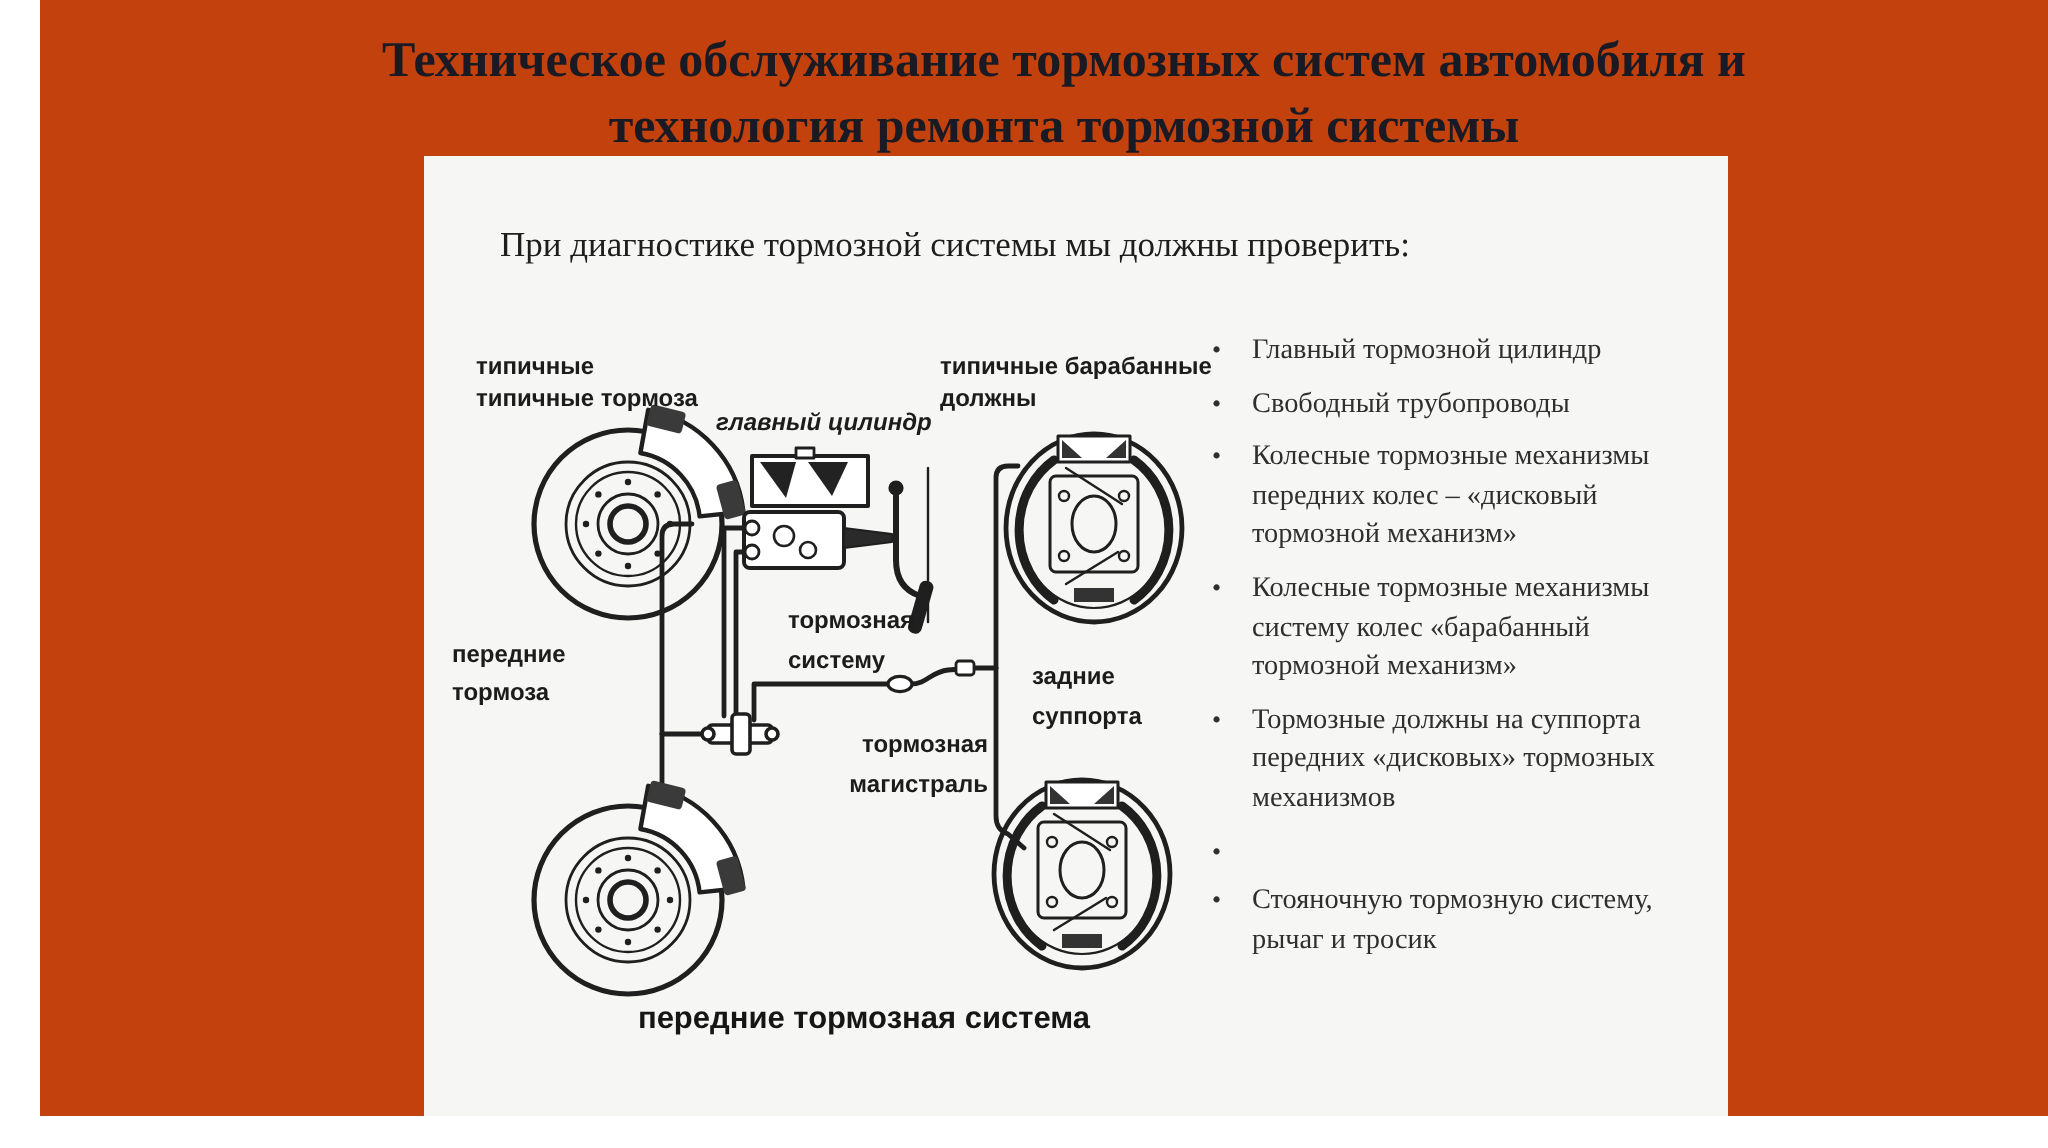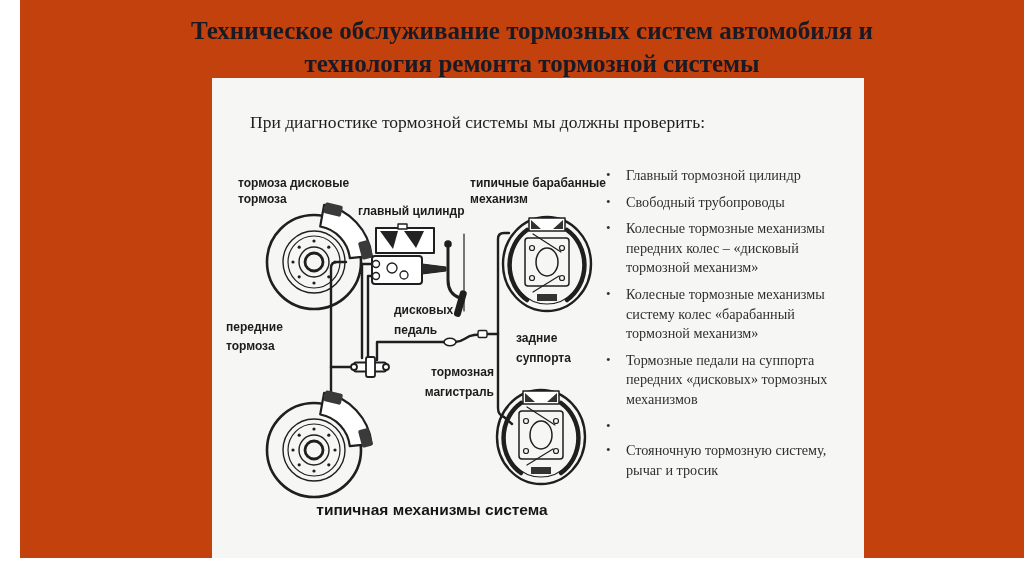--- a/index.html
+++ b/index.html
@@ -5,21 +5,21 @@
   html,body{margin:0;padding:0;background:#ffffff;}
   .stage{position:relative;width:1024px;height:558px;background:#c2410c;overflow:hidden;
          font-family:"Liberation Serif", serif;color:#1f1f1f;margin-left:20px;}
   .title{position:absolute;top:14px;left:0;right:0;margin:0 auto;max-width:780px;
          text-align:center;font-weight:bold;font-size:25px;line-height:1.32;color:#1a1a24;}
   .panel{position:absolute;left:192px;top:78px;width:652px;height:492px;background:#f6f6f4;}
   .heading{position:absolute;left:38px;top:34px;width:580px;font-size:17.5px;color:#1e1e1e;}
   .diagram-svg{position:absolute;left:0;top:0;width:652px;height:492px;}
   .dlabel{position:absolute;font-family:"Liberation Sans", sans-serif;font-weight:bold;
           font-size:12px;line-height:1.3;color:#1c1c1c;}
-  .nowrap{white-space:nowrap;}
+  .nowrap{white-space:nowrap;font-style:italic;}
   .caption{position:absolute;left:60px;top:423px;width:320px;text-align:center;
            font-family:"Liberation Sans", sans-serif;font-weight:bold;font-size:15.5px;color:#161616;}
   .checklist{position:absolute;left:394px;top:88px;width:232px;margin:0;padding:0;list-style:none;}
   .checklist li{display:flex;margin:0 0 7px 0;font-size:14.2px;line-height:1.38;color:#2f2f2f;}
   .checklist .blt{width:20px;flex:0 0 20px;font-size:13px;color:#2f2f2f;}
   svg{display:block;}
 </style>
 </head>
 <body>
 
@@ -117,50 +117,50 @@
 
       <g stroke="#1f1f1f" fill="none">
         <path d="M210,186 L234,189 L234,193 L210,196 Z" fill="#2a2a2a" stroke-width="1"></path>
         <path d="M252,156 V233" stroke-width="1.2"></path>
         <circle cx="236" cy="166" r="3.8" fill="#1f1f1f" stroke="none"></circle>
         <path d="M236,170 V202 Q236,216 248,220" stroke-width="3"></path>
         <rect x="245" y="212" width="7" height="27" rx="3" fill="#1f1f1f" stroke="none" transform="rotate(16 248 225)"></rect>
       </g>
     </svg>
 
-    <div class="dlabel" style="left:26px;top:98px;width:118px;">тормоза дисковые тормоза</div>
+    <div class="dlabel" style="left:26px;top:98px;width:118px;">типичные типичные тормоза</div>
     <div class="dlabel nowrap" style="left:146px;top:126px;">главный цилиндр</div>
-    <div class="dlabel" style="left:258px;top:98px;width:150px;">типичные барабанные механизм</div>
+    <div class="dlabel" style="left:258px;top:98px;width:150px;">типичные барабанные должны</div>
     <div class="dlabel" style="left:14px;top:240px;width:80px;line-height:1.6;">передние тормоза</div>
-    <div class="dlabel" style="left:182px;top:222px;width:88px;line-height:1.7;">дисковых педаль</div>
+    <div class="dlabel" style="left:182px;top:222px;width:88px;line-height:1.7;">тормозная систему</div>
     <div class="dlabel" style="left:182px;top:284px;width:100px;line-height:1.7;text-align:right;">тормозная магистраль</div>
     <div class="dlabel" style="left:304px;top:250px;width:70px;line-height:1.7;">задние суппорта</div>
 
-    <div class="caption">типичная механизмы система</div>
+    <div class="caption">передние тормозная система</div>
 
     <ul class="checklist">
       <li>
         <span class="blt">•</span>
         <span>Главный тормозной цилиндр</span>
         </li>
       <li>
         <span class="blt">•</span>
         <span>Свободный трубопроводы</span>
         </li>
       <li>
         <span class="blt">•</span>
         <span>Колесные тормозные механизмы передних колес – «дисковый тормозной механизм»</span>
         </li>
       <li>
         <span class="blt">•</span>
         <span>Колесные тормозные механизмы систему колес «барабанный тормозной механизм»</span>
         </li>
       <li>
         <span class="blt">•</span>
-        <span>Тормозные педали на суппорта передних «дисковых» тормозных механизмов</span>
+        <span>Тормозные должны на суппорта передних «дисковых» тормозных механизмов</span>
         </li>
       <li>
         <span class="blt">•</span>
         </li>
       <li>
         <span class="blt">•</span>
         <span>Стояночную тормозную систему, рычаг и тросик</span>
         </li>
     </ul>
 

